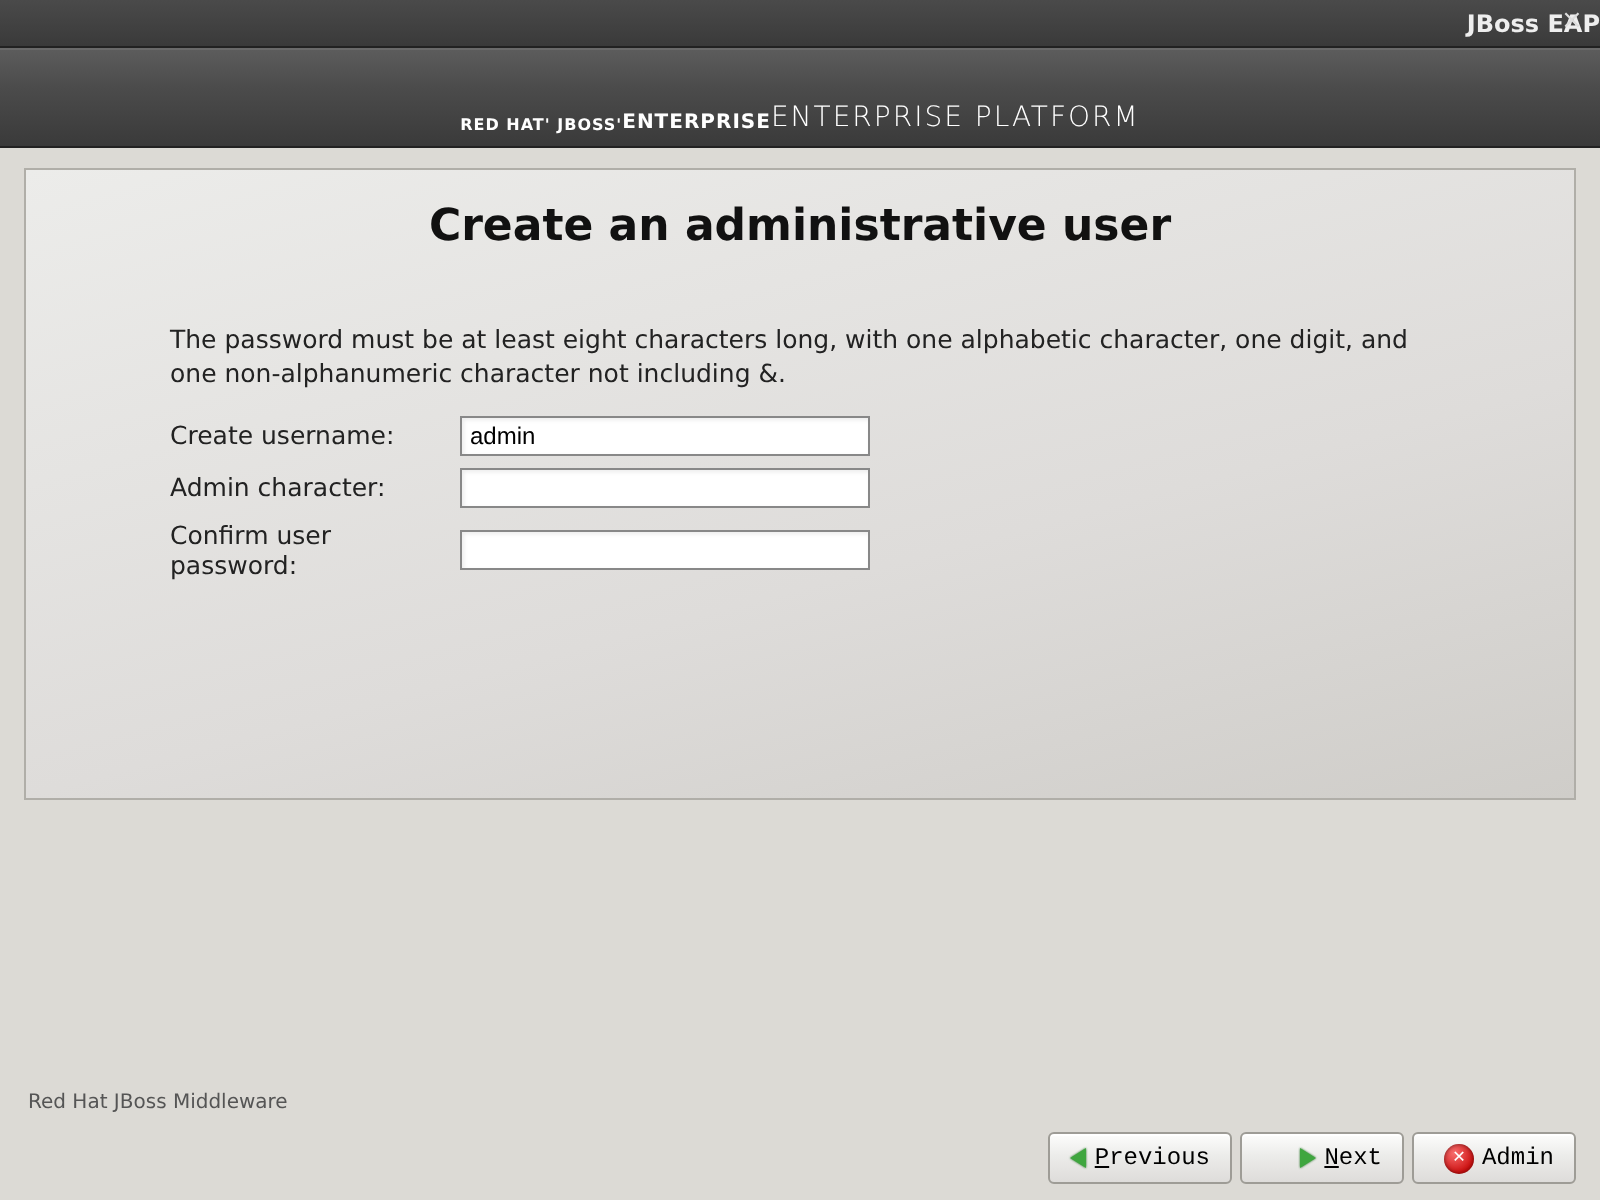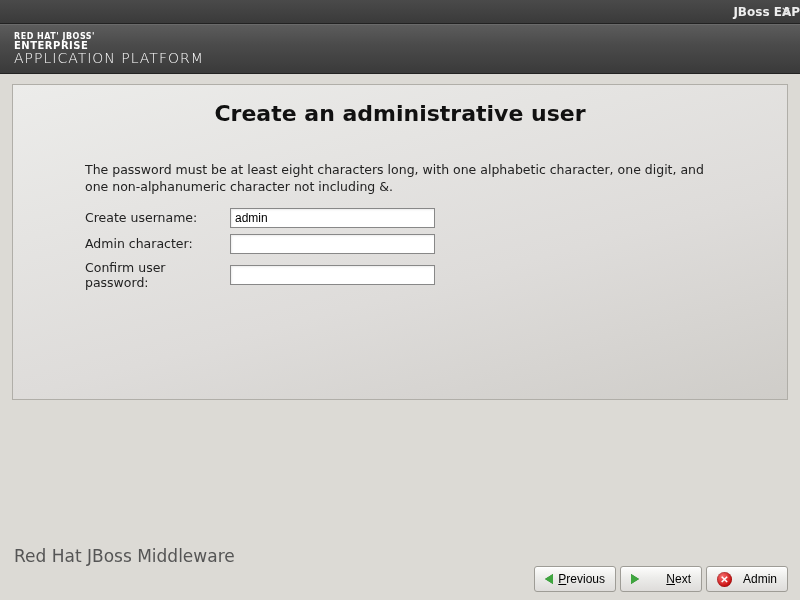--- a/index.html
+++ b/index.html
@@ -37,23 +37,24 @@
       line-height: 16px;
       cursor: pointer;
     }
     .header-banner {
       height: 50px;
       background: linear-gradient(to bottom, #5c5c5c 0%, #4b4b4b 40%, #3a3a3a 100%);
       border-top: 1px solid #6a6a6a;
       border-bottom: 1px solid #222;
       padding: 6px 14px;
       display: flex;
-      flex-direction: column;
+      flex-direction: row;
       justify-content: center;
       color: #fff;
+      align-items: flex-end;
     }
     .brand-top {
       font-size: 8px;
       letter-spacing: 0.5px;
       font-weight: bold;
     }
     .brand-mid {
       font-size: 10px;
       font-weight: bold;
       letter-spacing: 0.5px;
@@ -115,44 +116,45 @@
       border: 1px solid #888;
       background: #fff;
       padding: 1px 4px;
       font-size: 12px;
       box-shadow: inset 1px 1px 2px rgba(0,0,0,0.08);
     }
     .footer-text {
       position: absolute;
       left: 14px;
       top: 546px;
-      font-size: 17px;
+      font-size: 10px;
       color: #555;
     }
     .button-row {
       position: absolute;
       right: 12px;
       bottom: 8px;
       display: flex;
       gap: 4px;
     }
     .btn {
       height: 26px;
       min-width: 82px;
       padding: 0 10px;
       background: linear-gradient(to bottom, #fdfdfc 0%, #ececea 45%, #dedcda 100%);
       border: 1px solid #9e9c96;
       border-radius: 3px;
       display: flex;
       align-items: center;
-      justify-content: space-between;
+      justify-content: flex-end;
       gap: 4px;
       font-size: 12px;
       cursor: pointer;
       box-shadow: inset 0 1px 0 #fff;
+      font-family: Liberation Mono, monospace;
     }
     .btn-label { }
     .btn-label .mnemonic { text-decoration: underline; }
     .icon-circle {
       width: 15px; height: 15px; border-radius: 50%;
       display: inline-flex; align-items: center; justify-content: center;
       font-size: 10px; font-weight: bold;
     }
     .prev-arrow, .next-arrow {
       width: 0; height: 0; border-style: solid;
@@ -177,21 +179,21 @@
 <body>
 
 <div class="titlebar">
   <span class="titlebar-title">JBoss EAP</span>
   <span class="titlebar-close">×</span>
 </div>
 
 <div class="header-banner">
   <div class="brand-top">RED HAT' JBOSS'</div>
   <div class="brand-mid">ENTERPRISE</div>
-  <div class="brand-bottom">APPLICATION PLATFORM</div>
+  <div class="brand-bottom">ENTERPRISE PLATFORM</div>
 </div>
 
 <div class="content-area">
   <div class="panel">
     <div class="page-title">Create an administrative user</div>
 
     <div class="instructions">
       <p>The password must be at least eight characters long, with one alphabetic character, one digit, and one non-alphanumeric character not including &amp;.</p>
     </div>
 

